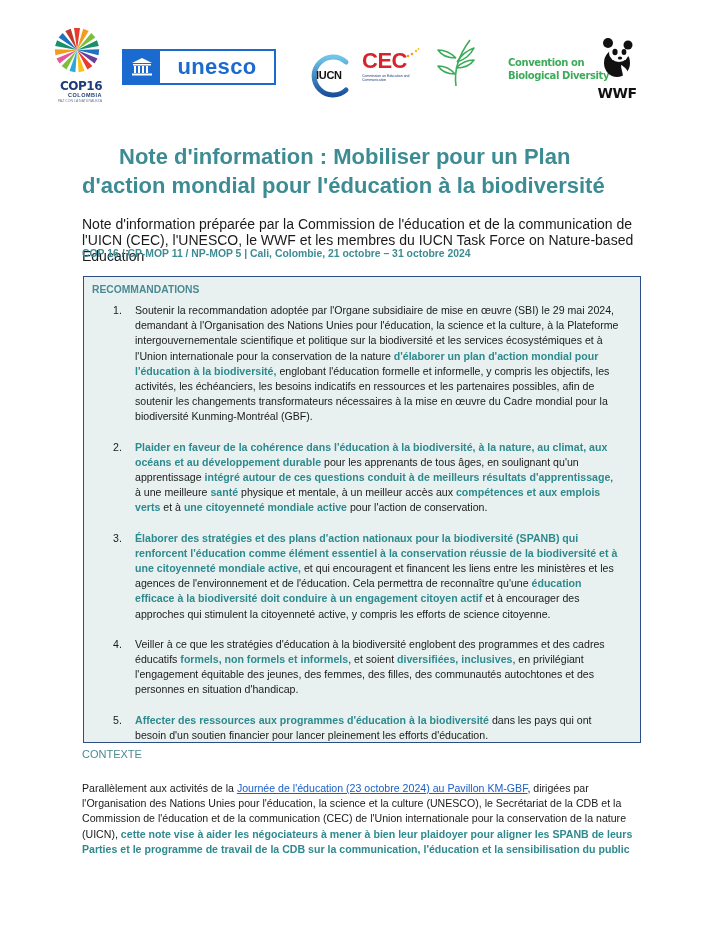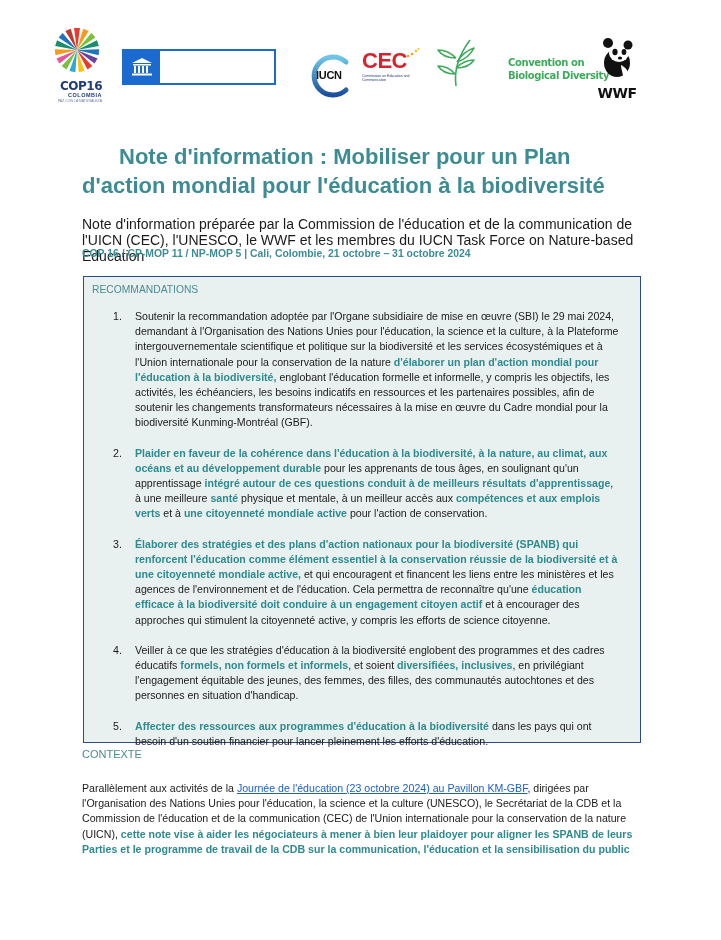--- a/index.html
+++ b/index.html
@@ -33,21 +33,21 @@
   .wwf .wwf-text { font-size: 14px; font-weight: bold; color: #111; letter-spacing: -0.5px; font-family: "DejaVu Sans", sans-serif; }
 
   
   .title { position: absolute; left: 82px; top: 142px; width: 560px; font-size: 22px; line-height: 29px; color: #3d8c93; }
   .title .bold { font-weight: bold; margin-left: 37px; }
   .intro { position: absolute; left: 82px; top: 216px; width: 560px; font-size: 14px; line-height: 16px; color: #1a1a1a; }
   .meta { position: absolute; left: 82px; top: 248px; font-size: 10.4px; font-weight: bold; color: #3d8c93; }
 
   
   .reco { position: absolute; left: 83px; top: 276px; width: 558px; height: 467px; background: #e8f1ef; border: 1.5px solid #2c4c85; padding: 7px 8px 0 8px; }
-  .reco-head { font-size: 10.3px; font-weight: normal; color: #4b8a95; margin-bottom: 14px; margin-left: 0px; }
+  .reco-head { font-size: 10.3px; font-weight: bold; color: #4b8a95; margin-bottom: 8px; margin-left: 0px; }
   .reco ol { list-style: none; }
   .reco li { position: relative; padding-left: 43px; padding-right: 10px; font-size: 10.6px; line-height: 15.2px; color: #1a1a1a; margin-bottom: 15px; }
   .reco li .num { position: absolute; left: 21px; top: 0; }
   .hl { color: #2e8a8f; font-weight: bold; }
 
   
   .ctx-head { position: absolute; left: 82px; top: 748px; font-size: 11px; font-weight: normal; color: #4b8a95; }
   .ctx { position: absolute; left: 82px; top: 781px; width: 570px; font-size: 10.6px; line-height: 15.2px; color: #1a1a1a; }
   .ctx a { color: #1b5fc7; text-decoration: underline; }
 </style>
@@ -85,20 +85,21 @@
       <svg width="22" height="20" viewBox="0 0 22 20">
         <path d="M1,6 L11,1 L21,6Z" fill="#fff"></path>
         <rect x="2" y="7" width="18" height="1.5" fill="#fff"></rect>
         <rect x="3" y="9" width="2" height="7" fill="#fff"></rect>
         <rect x="7" y="9" width="2" height="7" fill="#fff"></rect>
         <rect x="11" y="9" width="2" height="7" fill="#fff"></rect>
         <rect x="15" y="9" width="2" height="7" fill="#fff"></rect>
         <rect x="1" y="16.5" width="20" height="2" fill="#fff"></rect>
       </svg>
     </div>
+    <div class="word">unesco</div>
   </div>
 
   <div class="logo iucn">
     <svg width="44" height="44" viewBox="0 0 44 44" style="position:absolute;left:0;top:0">
       <defs>
         <linearGradient id="ig" x1="0" y1="0" x2="0" y2="1">
           <stop offset="0" stop-color="#6fc6e8"></stop>
           <stop offset="1" stop-color="#1b4f9c"></stop>
         </linearGradient>
       </defs>

